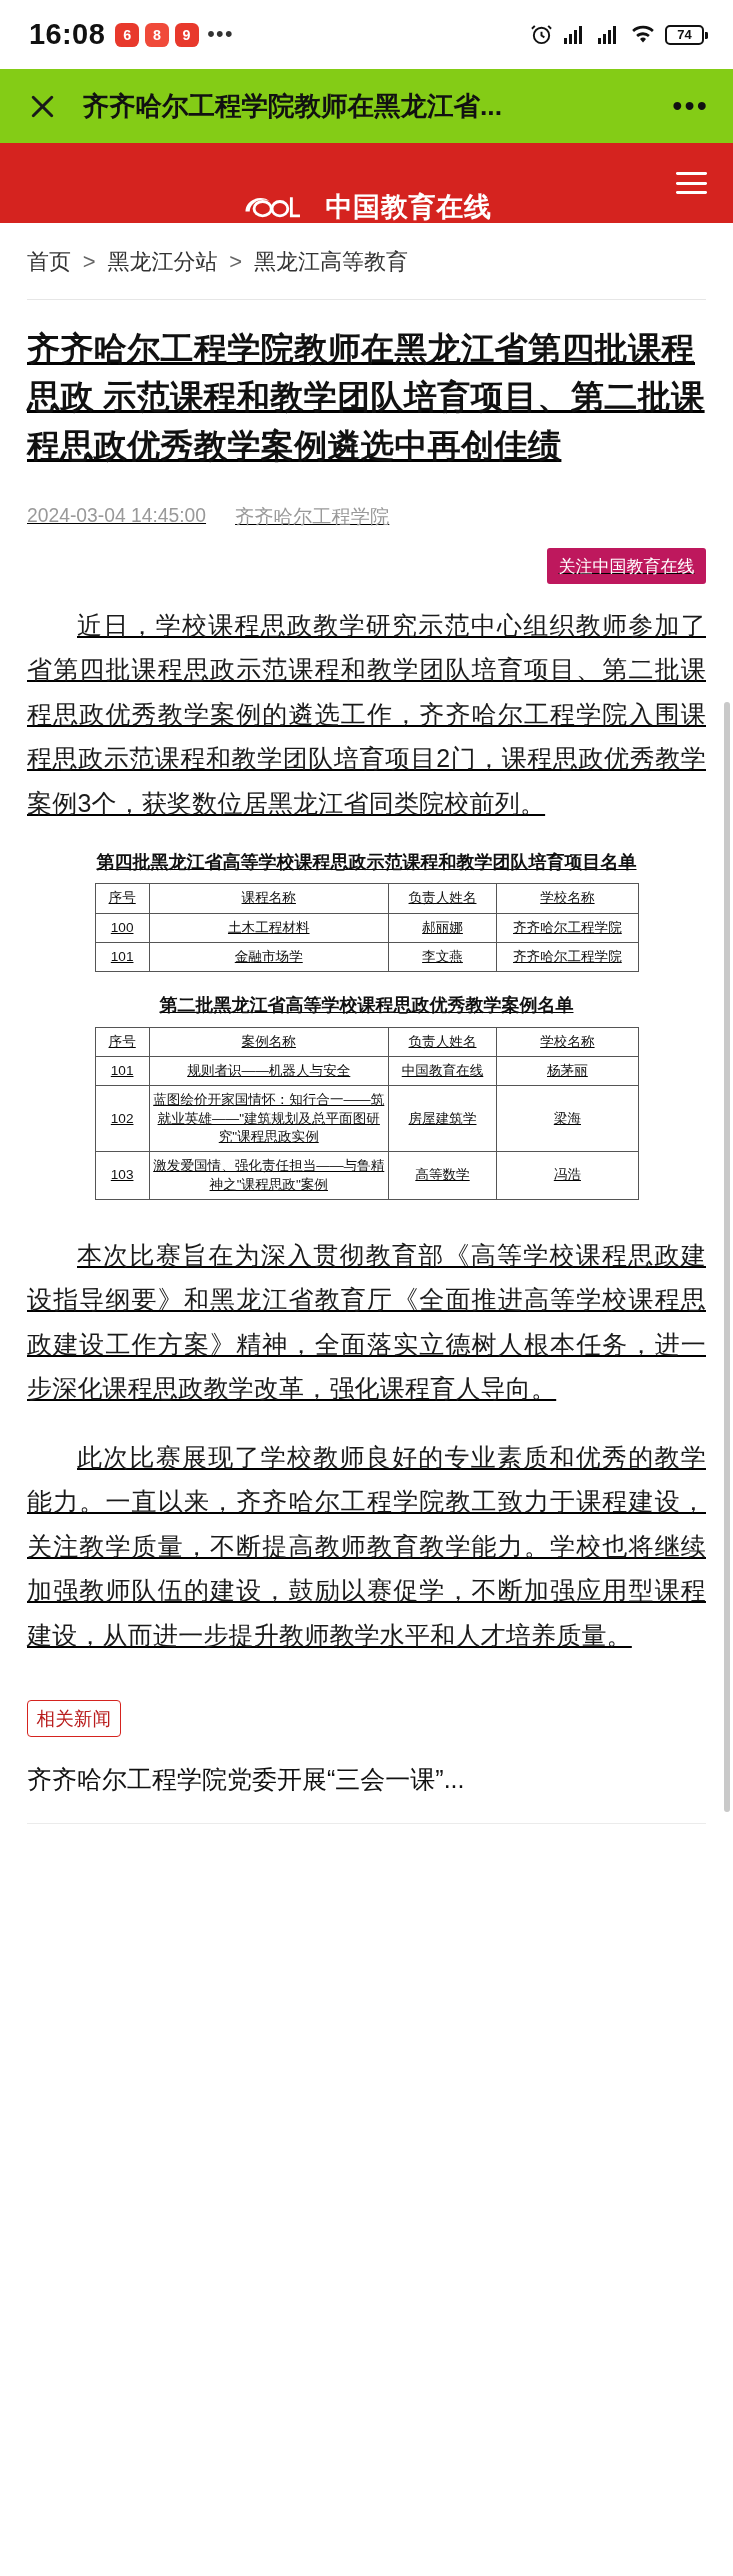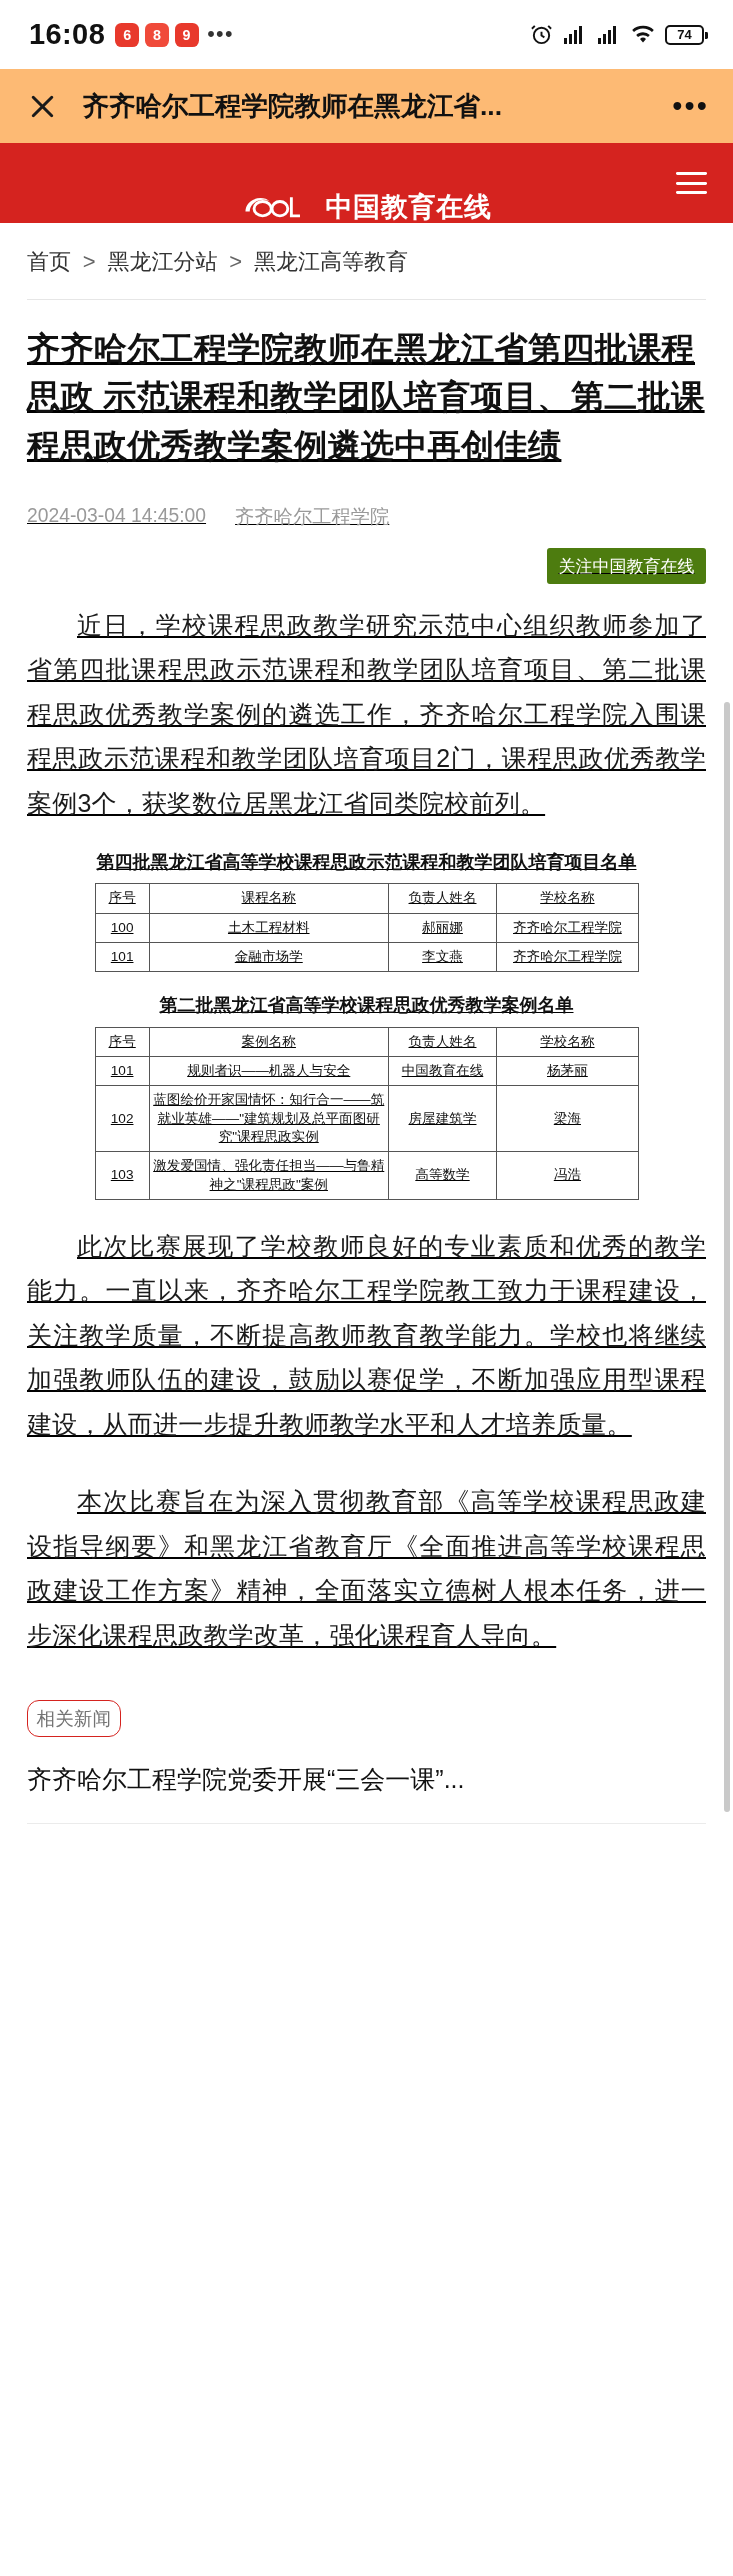--- a/index.html
+++ b/index.html
@@ -78,21 +78,21 @@
     background: #111;
     border-radius: 0 1.4px 1.4px 0;
   }
 
   
   .navbar {
     height: 74px;
     display: flex;
     align-items: center;
     padding: 0 24px;
-    background: #fdba74;
+    background: #84cc16;
   }
   .nav-close {
     width: 37px; height: 37px;
     position: relative;
     flex: 0 0 auto;
     cursor: pointer;
   }
   .nav-close::before, .nav-close::after {
     content: "";
     position: absolute;
@@ -198,21 +198,21 @@
     display: flex;
     align-items: center;
     gap: 29px;
   }
   .follow-row {
     margin-top: 18.6px;
     display: flex;
     justify-content: flex-end;
   }
   .follow-btn {
-    background: #4d7c0f;
+    background: #be185d;
     color: #ffffff;
     font-size: 17px;
     padding: 6.4px 11.5px;
     border-radius: 2.9px;
     cursor: pointer;
   }
 
   .art-body p {
     font-size: 25px;
     line-height: 1.78;
@@ -255,23 +255,23 @@
   .col-ow  { width: 20%; }
   .col-sc  { width: 26%; }
 
   
   .related {
     margin: 43px 27px 0 27px;
   }
   .related-tag {
     display: inline-block;
     font-size: 18.6px;
-    color: #737373;
+    color: #b91c1c;
     border: 0.7px solid #d5231f;
-    border-radius: 12px;
+    border-radius: 4px;
     padding: 4.3px 8.6px;
   }
   .related-item {
     margin-top: 24px;
   }
   .related-item .ri-title {
     font-size: 25px;
     color: #111;
     line-height: 1.5;
     white-space: nowrap;
@@ -453,22 +453,22 @@
           <tr>
             <td>103</td>
             <td>激发爱国情、强化责任担当——与鲁精神之"课程思政"案例</td>
             <td>高等数学</td>
             <td>冯浩</td>
           </tr>
         </tbody>
       </table>
     </div>
 
+    <p style="margin-top:33px;">本次比赛旨在为深入贯彻教育部《高等学校课程思政建设指导纲要》和黑龙江省教育厅《全面推进高等学校课程思政建设工作方案》精神，全面落实立德树人根本任务，进一步深化课程思政教学改革，强化课程育人导向。</p>
     <p style="margin-top:24px;">此次比赛展现了学校教师良好的专业素质和优秀的教学能力。一直以来，齐齐哈尔工程学院教工致力于课程建设，关注教学质量，不断提高教师教育教学能力。学校也将继续加强教师队伍的建设，鼓励以赛促学，不断加强应用型课程建设，从而进一步提升教师教学水平和人才培养质量。</p>
-    <p style="margin-top:33px;">本次比赛旨在为深入贯彻教育部《高等学校课程思政建设指导纲要》和黑龙江省教育厅《全面推进高等学校课程思政建设工作方案》精神，全面落实立德树人根本任务，进一步深化课程思政教学改革，强化课程育人导向。</p>
   </div>
 </div>
 
 <div class="related">
   <span class="related-tag">相关新闻</span>
   <div class="related-item">
     <div class="ri-title">齐齐哈尔工程学院党委开展“三会一课”...</div>
   </div>
   <div class="related-sep"></div>
 </div>

